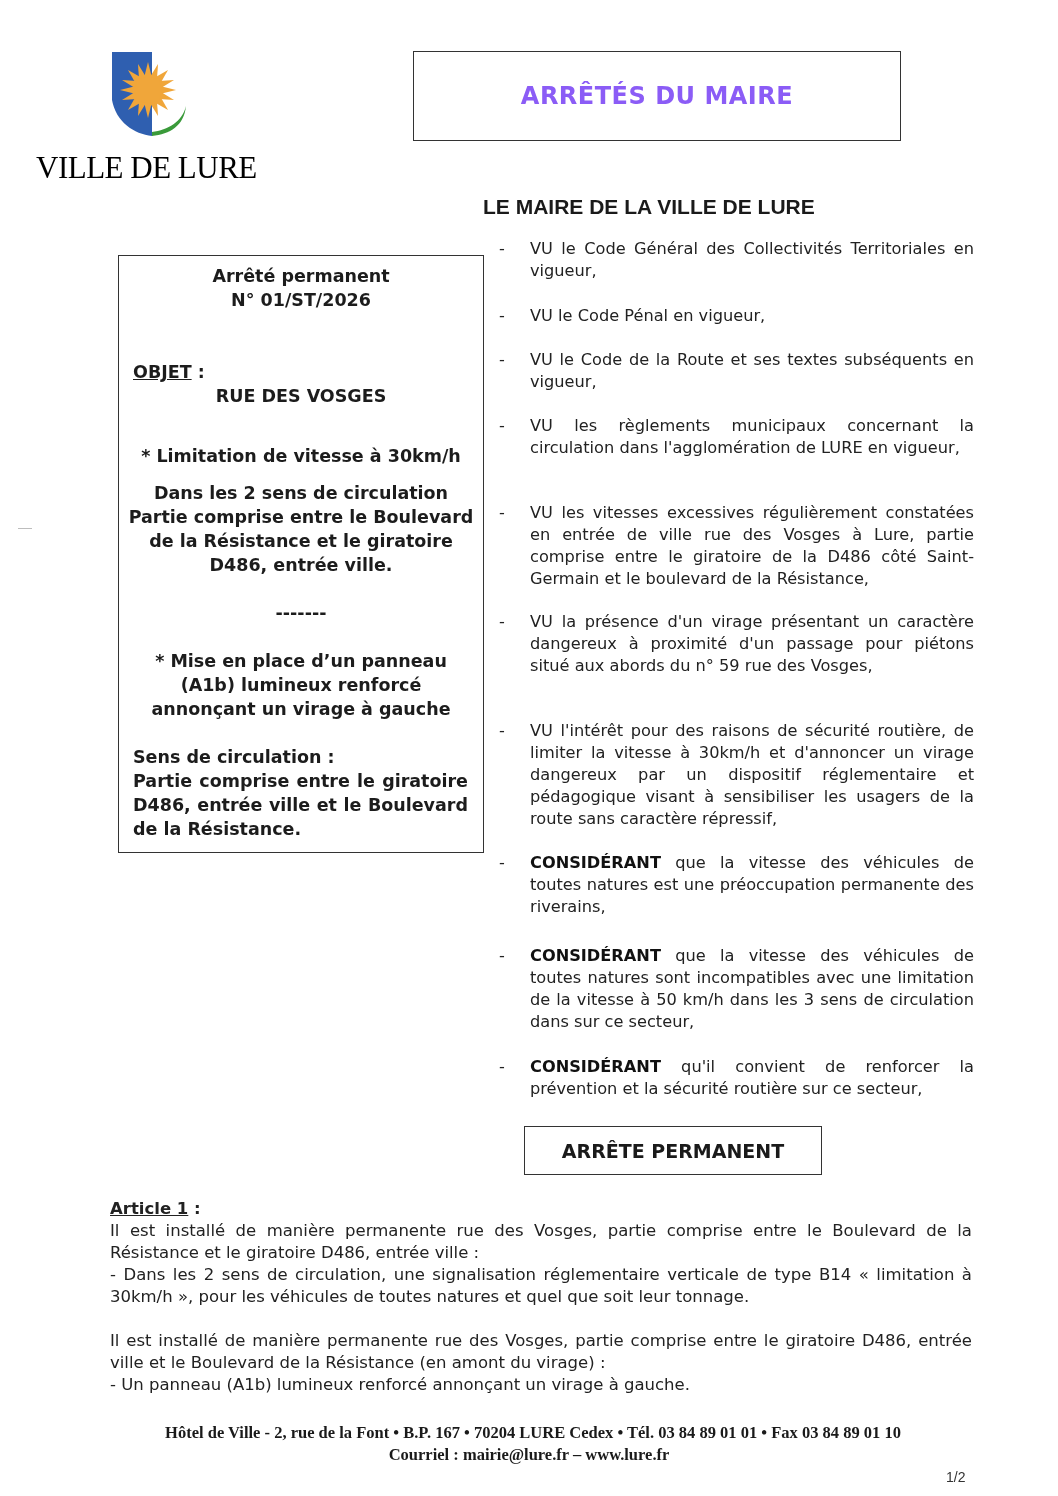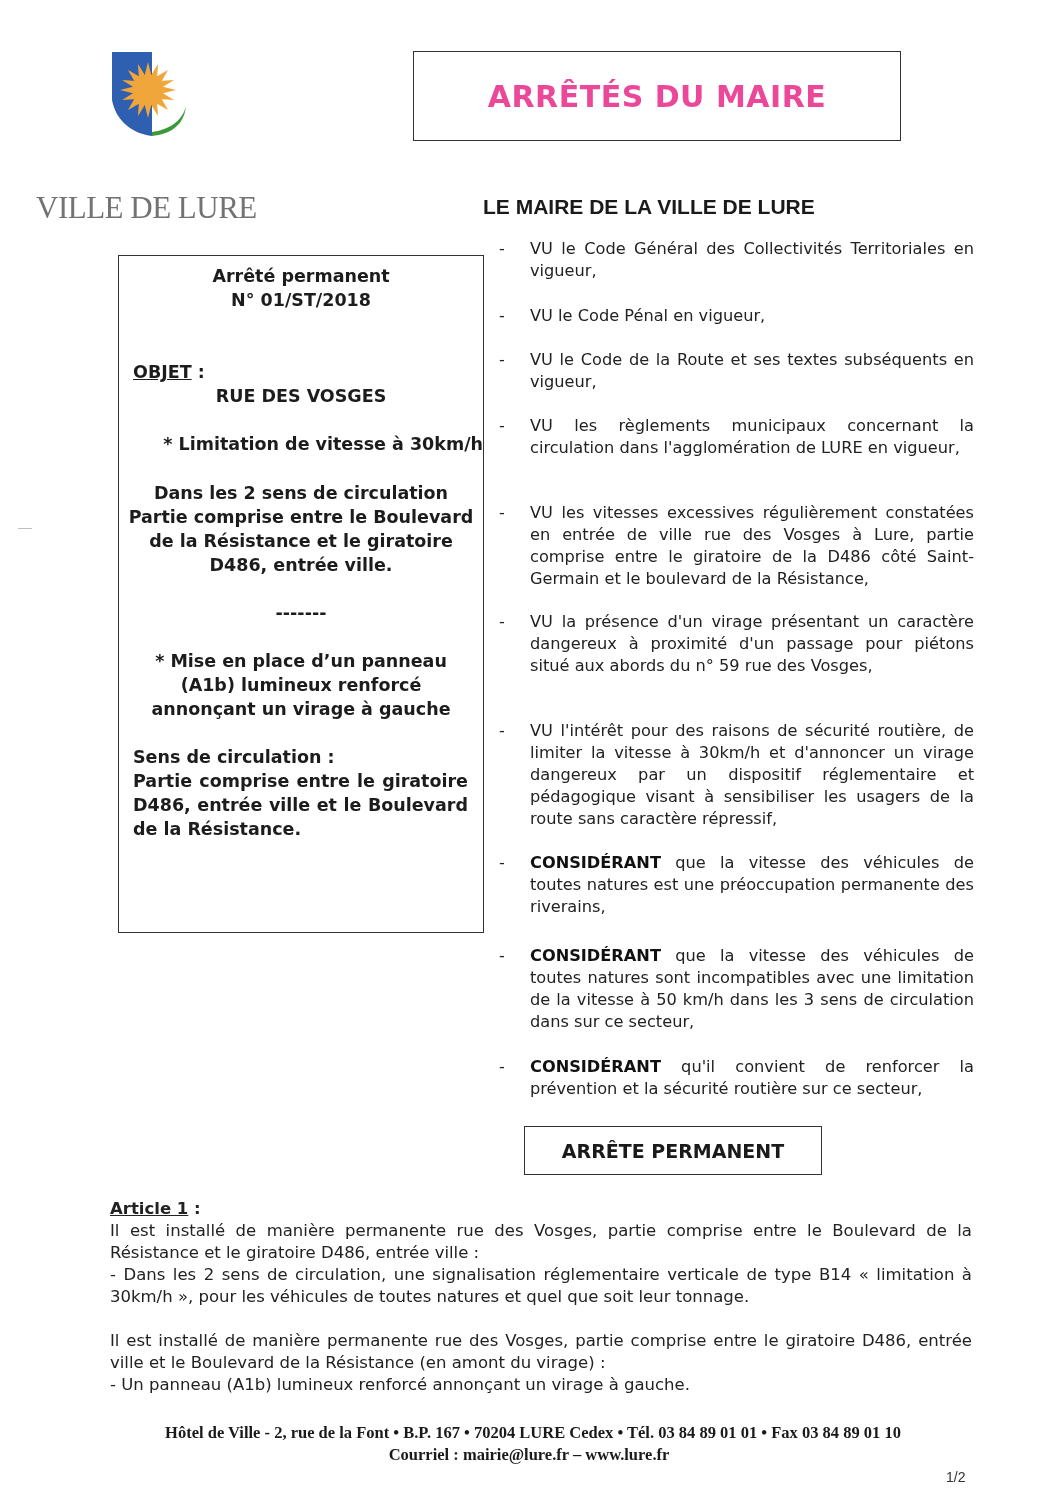--- a/index.html
+++ b/index.html
@@ -1,27 +1,27 @@
 <!DOCTYPE html>
 <html><head>
 <meta charset="utf-8">
 <style>
   * { box-sizing: border-box; margin: 0; padding: 0; }
   html, body { width: 1058px; height: 1496px; background: #ffffff; }
   body { position: relative; overflow: hidden; color: #1c1c1c; font-family: "DejaVu Sans", sans-serif; }
 
   .logo { position: absolute; left: 108px; top: 48px; width: 84px; height: 94px; }
-  .city-name { position: absolute; left: 36px; top: 150px; font-family: "Liberation Serif", serif; font-size: 31px; letter-spacing: -0.5px; color: #737373; margin-top: 40px; }
+  .city-name { position: absolute; left: 36px; top: 150px; font-family: "Liberation Serif", serif; font-size: 31px; letter-spacing: -0.5px; color: #000000; }
 
   .title-box { position: absolute; left: 413px; top: 51px; width: 488px; height: 90px; border: 1.5px solid #333; display: flex; align-items: center; justify-content: center; }
-  .title-box span { font-family: "DejaVu Sans", sans-serif; font-weight: bold; font-size: 30px; letter-spacing: 0.5px; color: #ec4899; }
+  .title-box span { font-family: "DejaVu Sans", sans-serif; font-weight: bold; font-size: 24px; letter-spacing: 0.5px; color: #8b5cf6; }
 
   .mayor { position: absolute; left: 483px; top: 195px; font-family: "Liberation Sans", sans-serif; font-weight: bold; font-size: 21px; color: #1a1a1a; }
 
-  .obj-box { position: absolute; left: 118px; top: 255px; width: 366px; height: 678px; border: 1.5px solid #333; }
+  .obj-box { position: absolute; left: 118px; top: 255px; width: 366px; height: 598px; border: 1.5px solid #333; }
   .obj-box .c { position: absolute; left: 0; width: 100%; text-align: center; font-weight: bold; font-size: 17.5px; line-height: 24px; }
   .obj-box .l { position: absolute; left: 14px; width: 335px; font-weight: bold; font-size: 17.5px; line-height: 24px; text-align: justify; text-align-last: left; }
   .u { text-decoration: underline; }
 
   .vu-list { position: absolute; left: 497px; top: 238px; width: 477px; }
   .vu { position: absolute; left: 0; width: 477px; font-family: "DejaVu Sans", sans-serif; font-size: 16.2px; line-height: 22px; color: #222; }
   .vu .dash { position: absolute; left: 2px; top: 0; }
   .vu .txt { display: block; margin-left: 33px; text-align: justify; }
   .vu .txt b { font-weight: bold; color: #111; }
 
@@ -72,24 +72,24 @@
 
 <div class="title-box">
   <span>ARRÊTÉS DU MAIRE</span>
 </div>
 <div class="mayor">LE MAIRE DE LA VILLE DE LURE</div>
 
 <div class="margin-mark"></div>
 
 <div class="obj-box">
   <div class="c" style="top:8px;">Arrêté permanent</div>
-  <div class="c" style="top:32px;">N° 01/ST/2018</div>
+  <div class="c" style="top:32px;">N° 01/ST/2026</div>
   <div class="l" style="top:104px;"><span class="u">OBJET</span><span> :</span></div>
   <div class="c" style="top:128px;">RUE DES VOSGES</div>
-  <div class="c" style="top:176px;text-align:right;">* Limitation de vitesse à 30km/h</div>
+  <div class="c" style="top:188px;">* Limitation de vitesse à 30km/h</div>
   <div class="c" style="top:225px;">Dans les 2 sens de circulation</div>
   <div class="c" style="top:273px;">de la Résistance et le giratoire</div>
   <div class="c" style="top:249px;">Partie comprise entre le Boulevard</div>
   <div class="c" style="top:297px;">D486, entrée ville.</div>
   <div class="c" style="top:345px;">-------</div>
   <div class="c" style="top:393px;">* Mise en place d’un panneau</div>
   <div class="c" style="top:417px;">(A1b) lumineux renforcé</div>
   <div class="c" style="top:441px;">annonçant un virage à gauche</div>
   <div class="l" style="top:489px;">Sens de circulation :</div>
   <div class="l" style="top:513px;">Partie comprise entre le giratoire D486, entrée ville et le Boulevard de la Résistance.</div>

